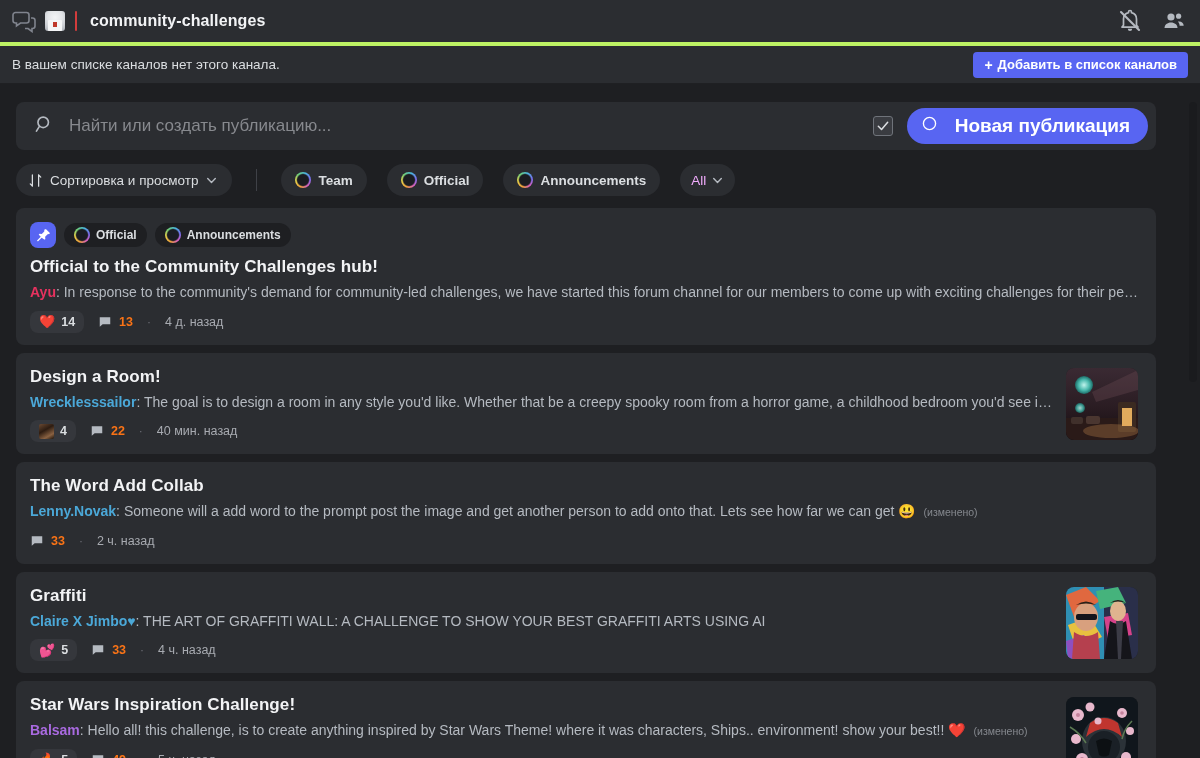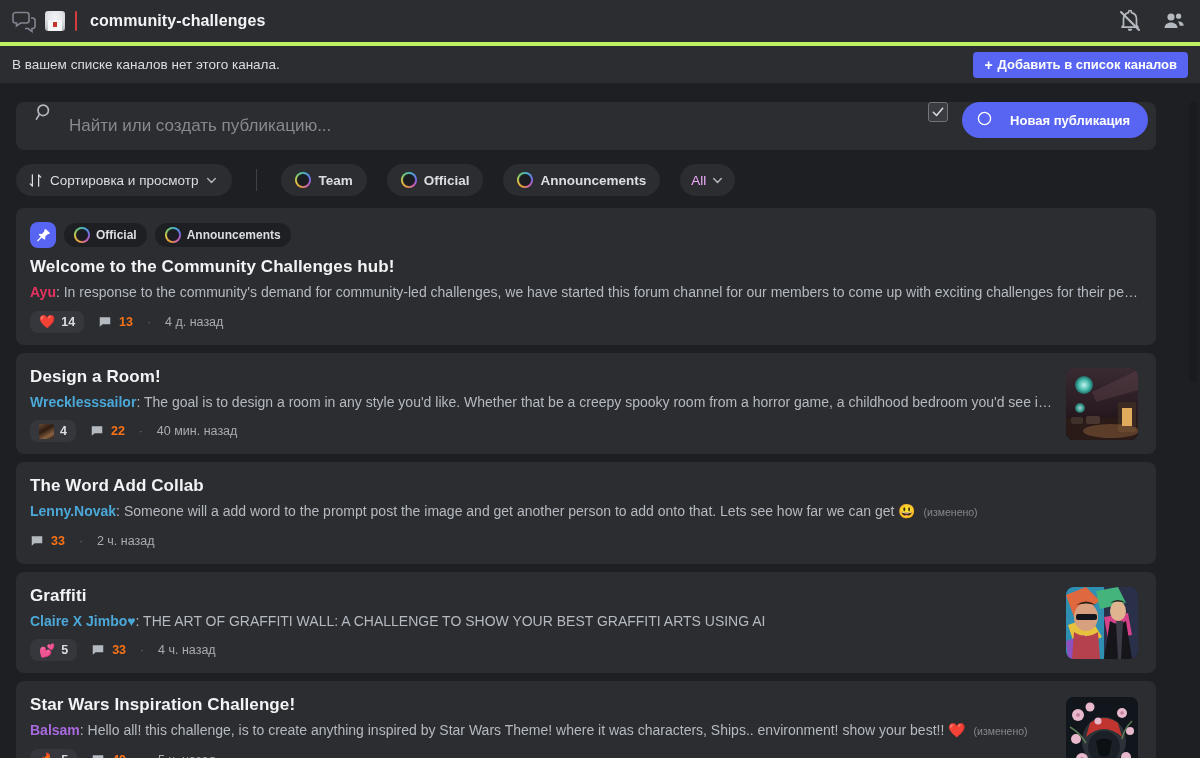--- a/index.html
+++ b/index.html
@@ -71,21 +71,21 @@
     width: 8px; height: 280px; border-radius: 4px; background: #1a1b1e;
     cursor: pointer;
   }
 
   
   .search-row {
     margin-top: 18px;
     height: 48px;
     background: #2b2d31;
     border-radius: 8px;
-    display: flex; 
+    display: flex; align-items: center;
     padding: 0 8px 0 18px;
     width: 1140px;
   }
   .search-icon { width: 21px; height: 21px; color: #b5bac1; flex: 0 0 auto; }
   .search-input {
     flex: 1; background: transparent; border: none; outline: none;
     color: #dbdee1; font-family: inherit; font-size: 17px;
     padding-left: 14px;
   }
   .search-input::placeholder { color: #87898e; }
@@ -93,21 +93,21 @@
     width: 20px; height: 20px; border-radius: 3px;
     border: 1px solid #6f737a; background: #3a3c41;
     display: flex; align-items: center; justify-content: center;
     margin-right: 14px; cursor: pointer;
   }
   .mark-read svg { width: 14px; height: 14px; color: #dbdee1; }
   .new-post-btn {
     background: #5865f2; color: #fff; border: none;
     border-radius: 18px; height: 36px; padding: 0 18px 0 14px;
     display: flex; align-items: center; gap: 17px;
-    font-family: inherit; font-size: 13px; font-weight: bold; cursor: pointer;
+    font-family: inherit; font-size: 19px; font-weight: bold; cursor: pointer;
   }
   .new-post-btn svg { width: 17px; height: 17px; }
 
   
   .filter-row { margin-top: 14px; display: flex; align-items: center; gap: 20px; height: 32px; }
   .pill {
     background: #2b2d31; border-radius: 16px;
     height: 32px; display: flex; align-items: center;
     padding: 0 14px; gap: 7px; cursor: pointer;
     color: #dbdee1; font-size: 13.5px; font-weight: bold;
@@ -300,21 +300,21 @@
             </span>
             <span class="tag-chip">
               <span class="tag-emoji"></span>
               <span>Official</span>
             </span>
             <span class="tag-chip">
               <span class="tag-emoji"></span>
               <span>Announcements</span>
             </span>
           </div>
-          <div class="post-title">Welcome to the Community Challenges hub!</div>
+          <div class="post-title">Official to the Community Challenges hub!</div>
           <div class="post-preview">
             <span class="author" style="color:#e7325f">Ayu</span><span>: </span><span>In response to the community's demand for community-led challenges, we have started this forum channel for our members to come up with exciting challenges for their peers. Let us create a vi...</span>
           </div>
           <div class="meta-row">
             <span class="reaction">
               <span class="rx-emoji">❤️</span>
               <span>14</span>
             </span>
             <span class="comments">
               <svg viewBox="0 0 24 24" fill="currentColor" aria-hidden="true">

